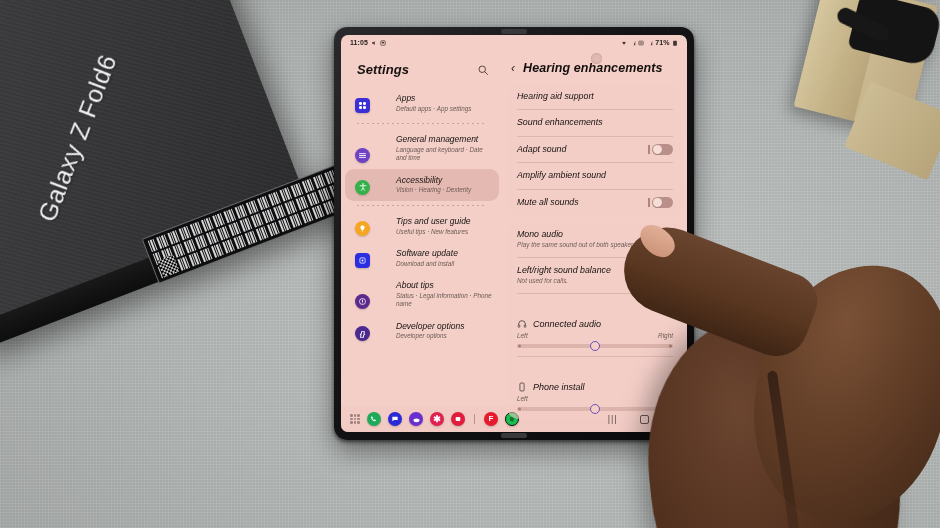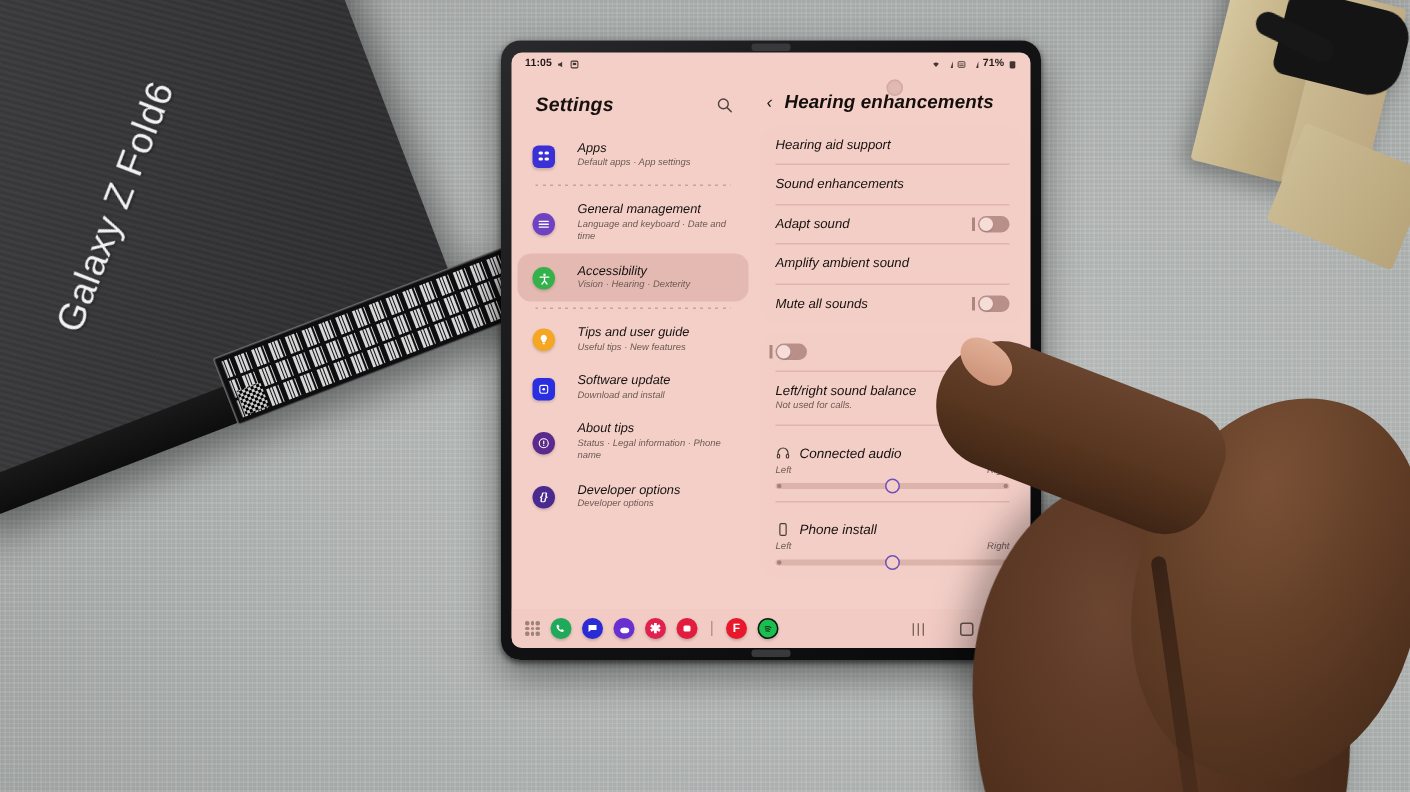--- a/index.html
+++ b/index.html
@@ -219,21 +219,21 @@
   }
   .settings-head {
     display: flex; align-items: center; justify-content: space-between;
     padding: 6px 14px 10px 16px;
   }
   .settings-title { font-size: 13px; font-weight: 700; color: #17120f; letter-spacing: .1px; }
   .search-ic { width: 12px; height: 12px; opacity: .8; }
 
   .list { overflow: hidden; flex: 1; }
   .row {
-    display: flex; align-items: center; gap: 15px;
+    display: flex; align-items: flex-end; gap: 26px;
     padding: 6px 10px 6px 14px;
     position: relative;
   }
   .row.sel {
     background: rgba(215,168,160,.55);
     border-radius: 9px;
     margin: 0 4px;
     padding-left: 10px;
   }
   .ico {
@@ -298,21 +298,21 @@
   }
   .toggle .knob {
     position: absolute; left: 1px; top: 1px;
     width: 9px; height: 9px; border-radius: 50%;
     background: #f6ddd8;
     box-shadow: 0 1px 1px rgba(0,0,0,.12);
   }
 
   .sec-head {
     display:flex; align-items:center; gap: 6px;
-    padding: 12px 0 3px 0;
+    padding: 24px 0 3px 0;
   }
   .sec-ic { width: 10px; height: 10px; opacity: .85; }
   .sec-title { font-size: 9px; color: #16110e; }
 
   .slider-block { padding: 1px 0 8px 0; border-bottom: 1px solid rgba(205,155,148,.5); }
   .slider-block:last-child { border-bottom: none; }
   .lr-labels { display:flex; justify-content: space-between; font-size: 6.4px; color: #6e5b55; }
   .track {
     position: relative; height: 4px; margin-top: 5px;
     background: #dcb4ac; border-radius: 3px;
@@ -571,20 +571,24 @@
               <div class="opt-title">Mute all sounds</div>
             </div>
             <div class="toggle">
                 <div class="knob"></div>
               </div>
           </div>
         </div>
 
         <div class="card">
           <div class="opt">
+            <div class="opt-txt">
+              <div class="opt-title">Mono audio</div>
+              <div class="opt-sub">Play the same sound out of both speakers.</div>
+            </div>
             <div class="toggle">
                 <div class="knob"></div>
               </div>
           </div>
 
           <div class="opt">
             <div class="opt-txt">
               <div class="opt-title">Left/right sound balance</div>
               <div class="opt-sub">Not used for calls.</div>
             </div>

